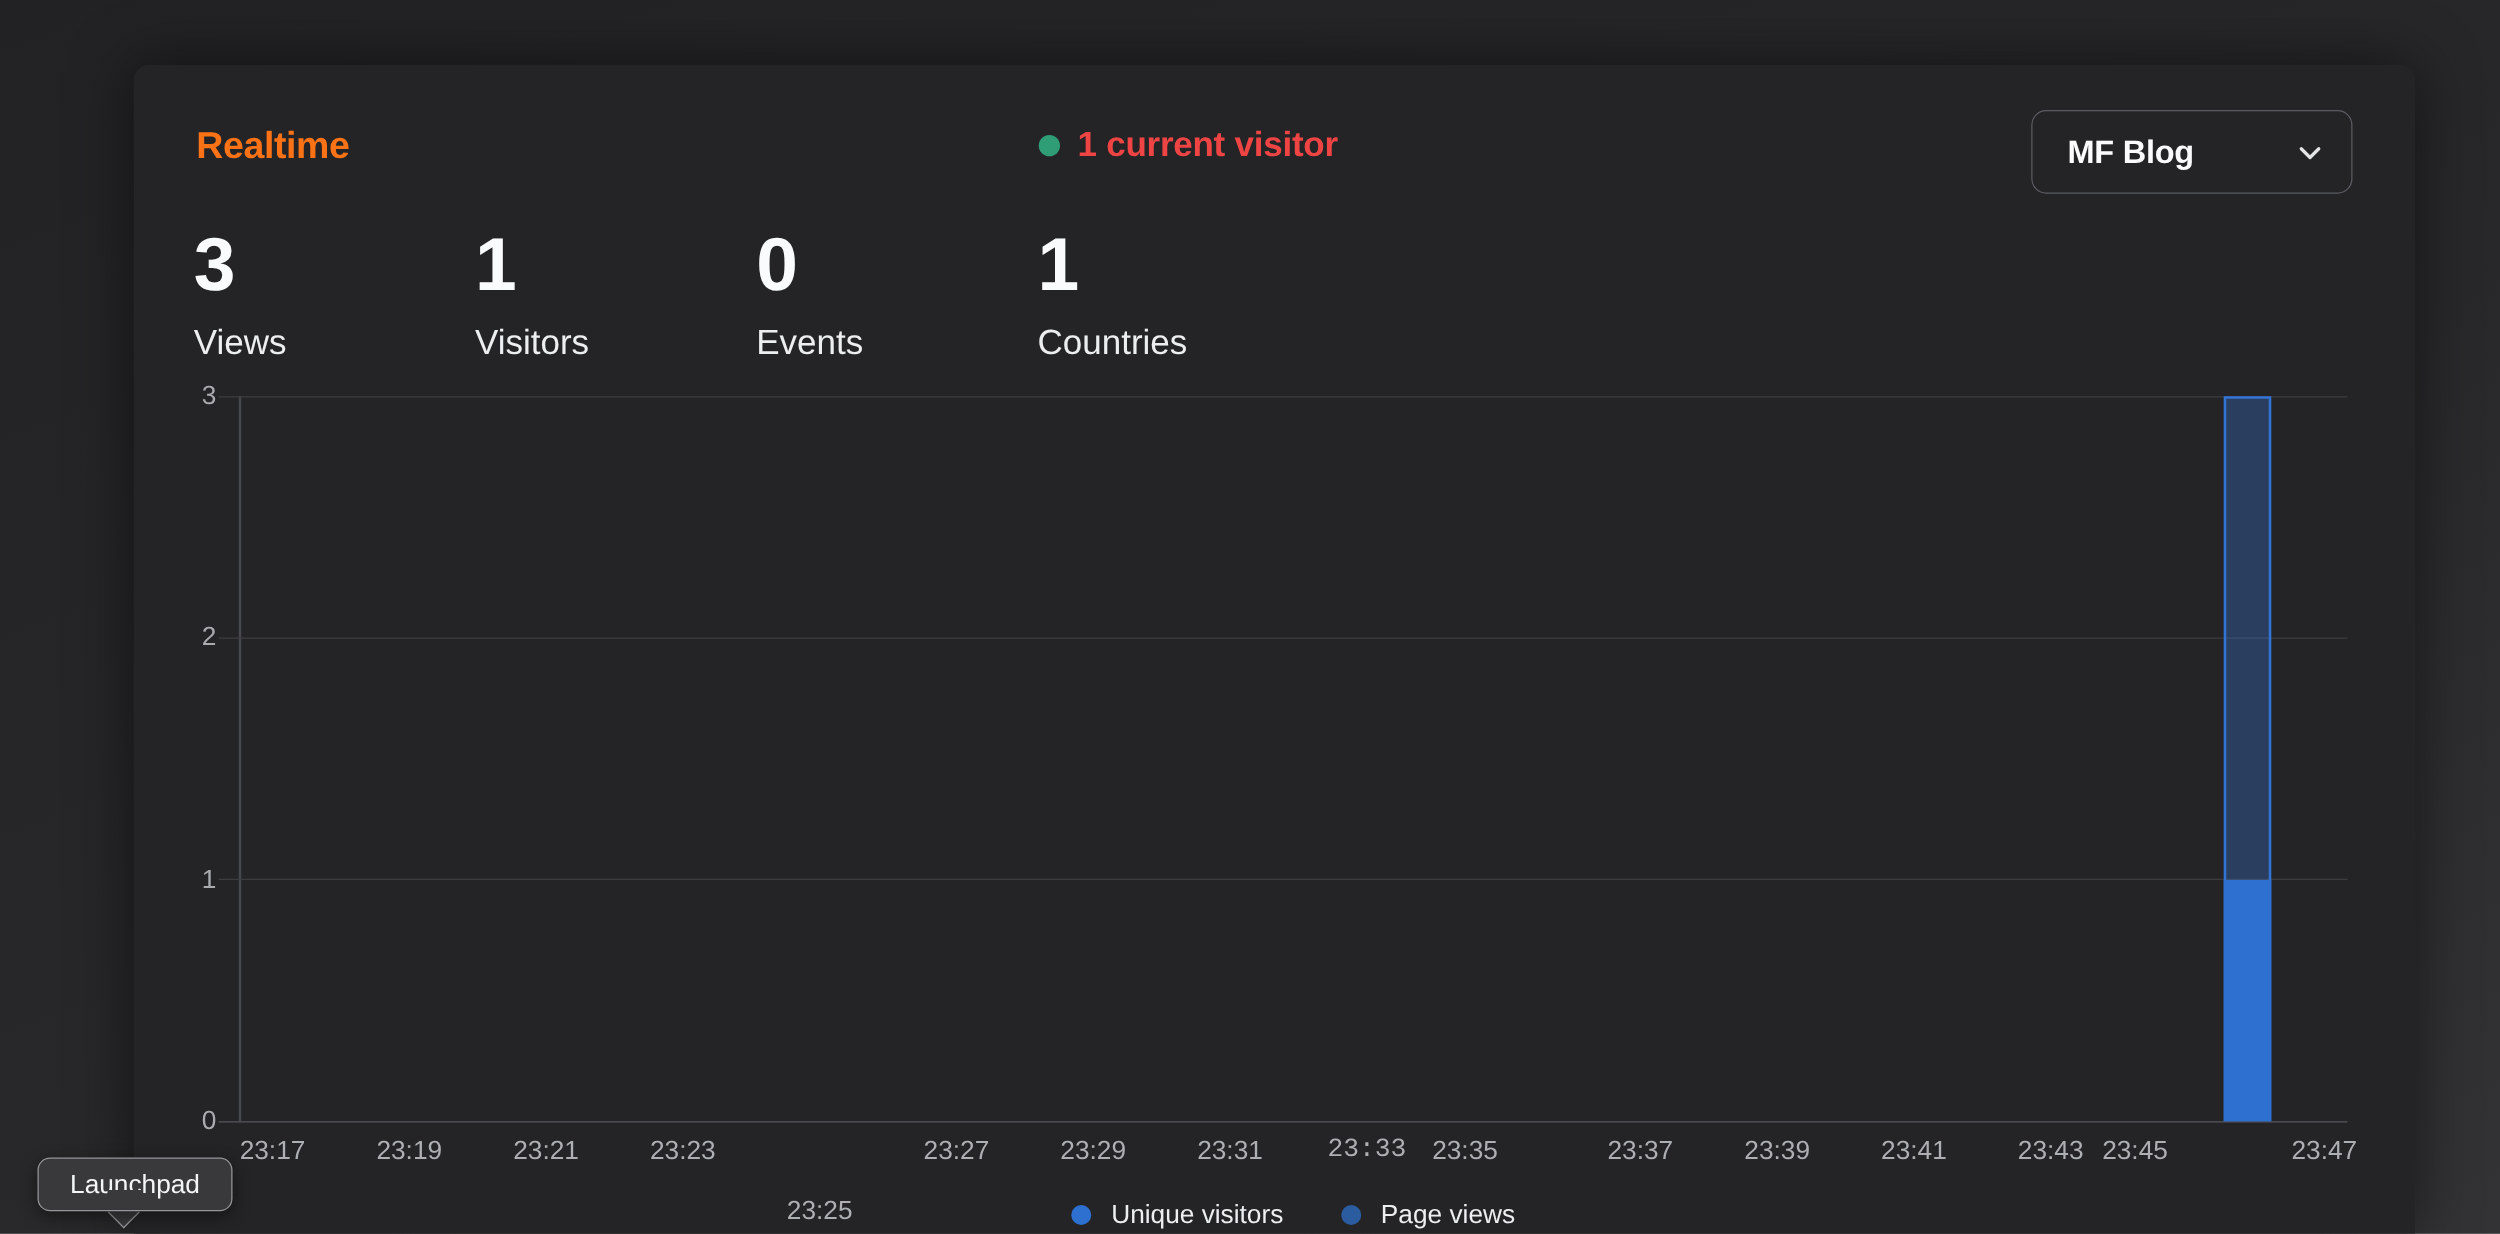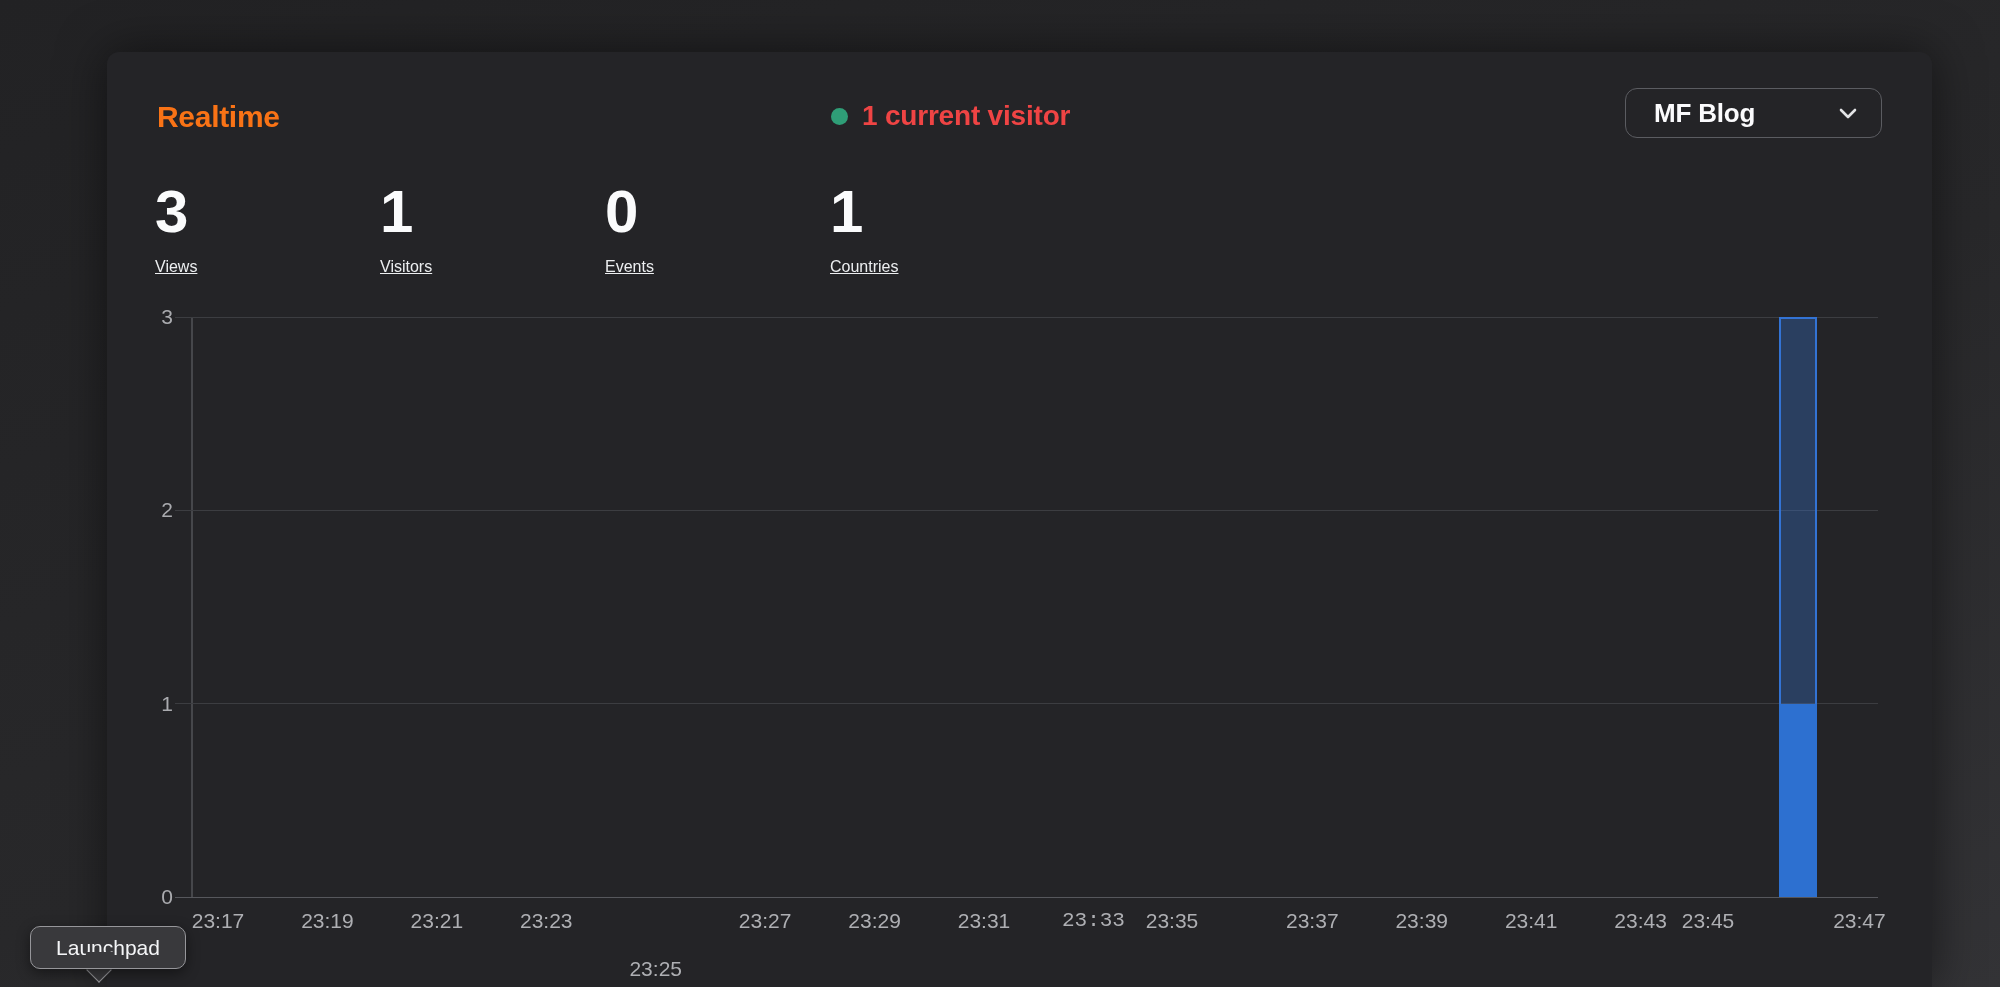--- a/index.html
+++ b/index.html
@@ -16,32 +16,32 @@
   }
   
   .title {
     position:absolute; left:50px; top:48px;
     font-size:30px; font-weight:bold; color:#f97316; letter-spacing:-0.3px;
   }
   .visitor-wrap { position:absolute; left:724px; top:48px; display:flex; align-items:center; gap:14px; }
   .visitor-dot { width:17px; height:17px; border-radius:50%; background:#2f9e77; }
   .visitor-text { font-size:28px; font-weight:bold; color:#ef4444; letter-spacing:-0.2px; }
   .site-select {
-    position:absolute; left:1518px; top:36px; width:257px; height:50px;
+    position:absolute; left:1518px; top:36px; width:257px; height:67px;
     border:1.5px solid #5b5c61; border-radius:12px; background:transparent;
     display:flex; align-items:center; justify-content:space-between;
     padding:0 22px 0 28px; cursor:pointer;
   }
   .site-select .label { font-size:26px; font-weight:bold; color:#fbfbfd; letter-spacing:-0.2px; }
   .chevron { width:22px; height:22px; }
   .chevron svg { display:block; }
   
   .stat { position:absolute; top:130px; width:210px; }
   .stat .value { font-size:60px; font-weight:bold; color:#fafbfc; line-height:1; letter-spacing:-1px; }
-  .stat .label { font-size:16px; color:#eceef0; margin-top:16px;text-decoration:underline; }
+  .stat .label { font-size:28px; color:#eceef0; margin-top:16px; }
   
   .chart { position:absolute; left:0; top:0; width:1825px; height:935px; pointer-events:none; }
   .gridline { position:absolute; left:68px; width:1703px; height:1px; background:#3c3d41; }
   .gridline.base { background:#56575c; height:1.5px; }
   .y-axis-line { position:absolute; left:84px; top:265px; width:1.5px; height:580px; background:#46474b; }
   .ytick { position:absolute; width:40px; left:26px; text-align:right; font-size:21px; color:#aaabaf; }
   .xtick { position:absolute; width:100px; text-align:center; font-size:21px; color:#aeafb3; top:857px; }
   .bar-overlay {
     position:absolute; background:rgba(54,117,214,0.33);
     border:2px solid #3373d4; pointer-events:auto; cursor:pointer;
@@ -105,20 +105,30 @@
     <div class="value">0</div>
     <div class="label">Events</div>
   </div>
   <div class="stat" style="left:723px">
     <div class="value">1</div>
     <div class="label">Countries</div>
   </div>
 
   <div class="chart" id="chart">
     <div class="y-axis-line"></div>
+    <div class="legend" id="legend">
+        <div class="legend-item">
+          <span class="legend-dot" style="background: rgb(45, 112, 208);"></span>
+          <span class="legend-label">Unique visitors</span>
+        </div>
+        <div class="legend-item">
+          <span class="legend-dot" style="background: rgb(42, 92, 159);"></span>
+          <span class="legend-label">Page views</span>
+        </div>
+      </div>
   <div class="gridline" style="top: 264.5px;"></div>
       <div class="ytick" style="top: 253px;">3</div>
       <div class="gridline" style="top: 457.833px;"></div>
       <div class="ytick" style="top: 446.333px;">2</div>
       <div class="gridline" style="top: 651.167px;"></div>
       <div class="ytick" style="top: 639.667px;">1</div>
       <div class="gridline base" style="top: 844.5px;"></div>
       <div class="ytick" style="top: 833px;">0</div>
       <div class="xtick" style="left: 61px;">23:17</div>
       <div class="xtick" style="left: 170.43px;">23:19</div>

